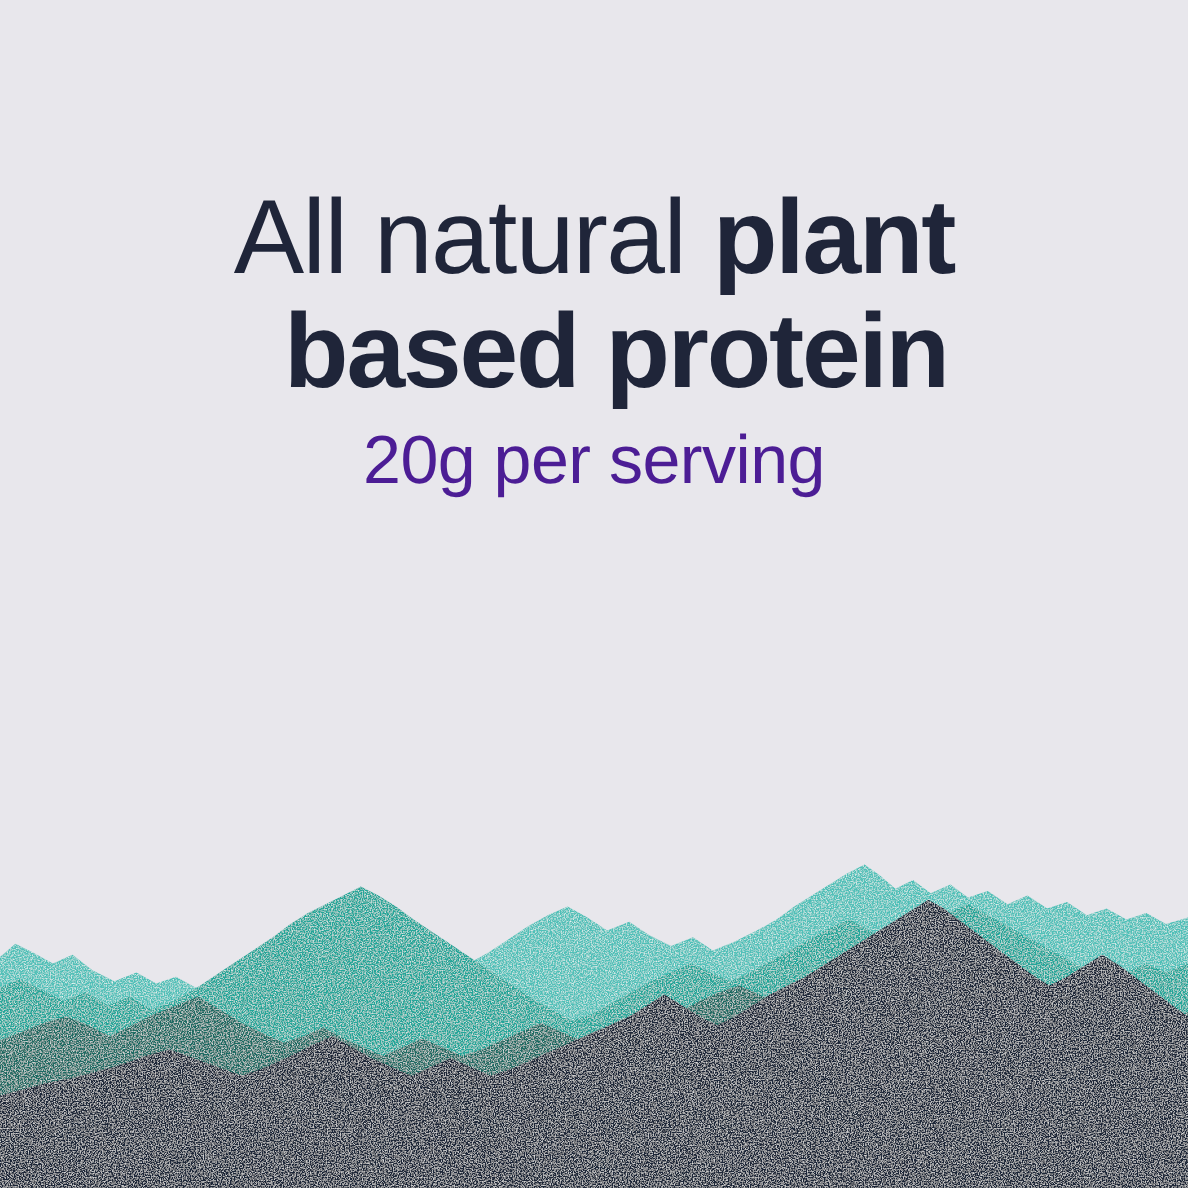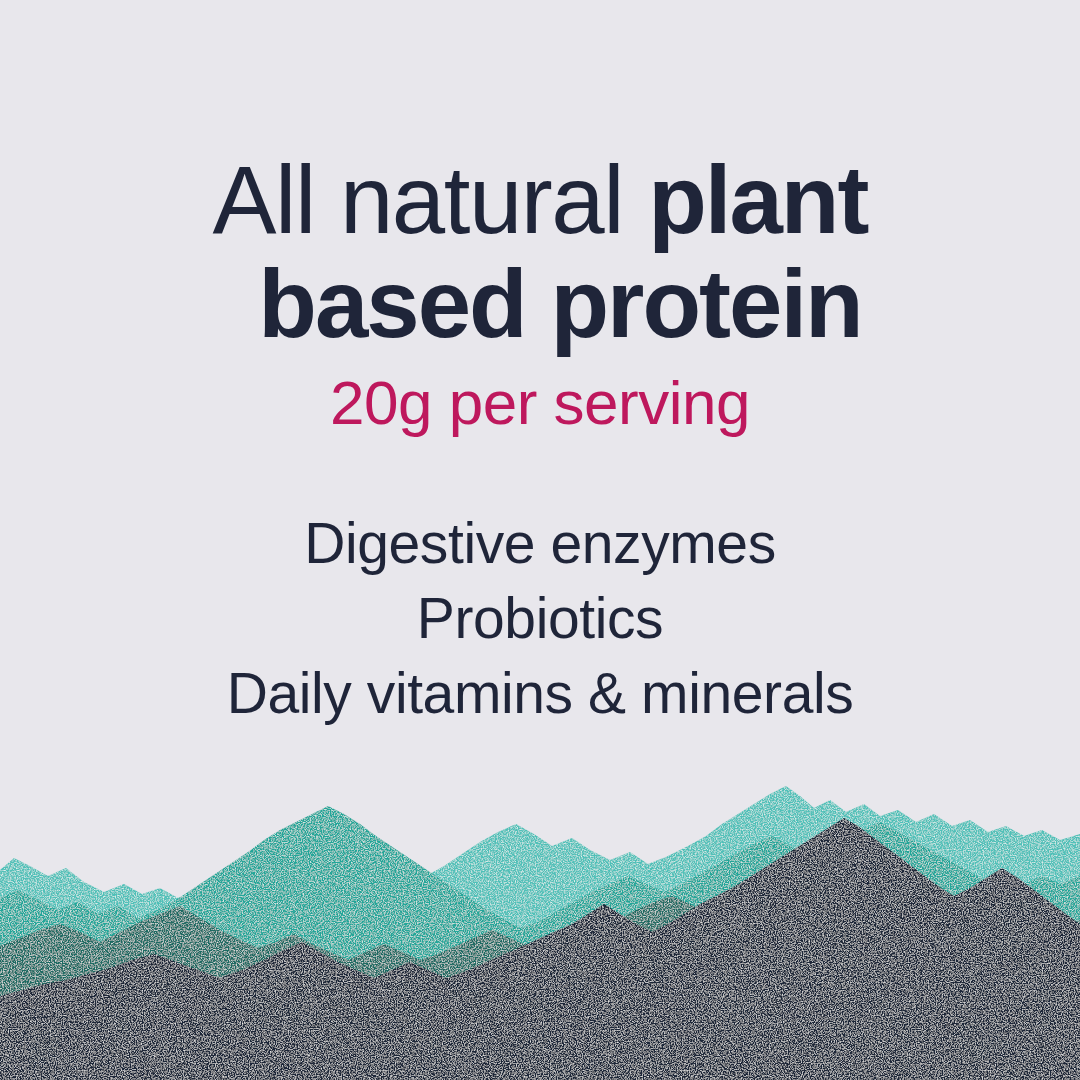--- a/index.html
+++ b/index.html
@@ -14,21 +14,21 @@
     background: #E8E7EC;
     overflow: hidden;
     font-family: "Liberation Sans", sans-serif;
     -webkit-font-smoothing: antialiased;
   }
 
   
   .text-stack {
     position: absolute;
     left: 0;
-    top: 0;
+    top: 16px;
     width: 1080px;
     text-align: center;
     color: #1F2539;
   }
 
   .headline {
     margin: 0;
     padding: 0;
     font-size: 96px;
     line-height: 1.08;
@@ -49,21 +49,21 @@
     letter-spacing: -2px;
   }
 
   .subhead {
     margin: 0;
     padding-top: 14px;
     font-size: 62px;
     line-height: 1.1;
     font-weight: 400;
     letter-spacing: -0.5px;
-    color: #be185d;
+    color: #4c1d95;
   }
 
   .benefits {
     margin: 0;
     padding: 0;
     list-style: none;
     padding-top: 68px;
   }
   .benefits li {
     font-size: 57px;
@@ -90,25 +90,20 @@
 
   <div class="text-stack">
 
     <h1 class="headline">
       <span class="line1"><span>All natural </span><span class="bold">plant</span></span>
       <span class="line2 bold">based protein</span>
     </h1>
 
     <p class="subhead">20g per serving</p>
 
-    <ul class="benefits">
-      <li>Digestive enzymes</li>
-      <li>Probiotics</li>
-      <li>Daily vitamins &amp; minerals</li>
-    </ul>
 
   </div>
 
   <svg id="mountains" viewBox="0 0 1080 300" preserveAspectRatio="none">
     <defs>
 
       <filter id="grain" x="0" y="0" width="100%" height="100%">
         <feTurbulence type="fractalNoise" baseFrequency="0.85" numOctaves="3" seed="7" result="n"></feTurbulence>
         <feColorMatrix in="n" type="matrix" values="0 0 0 0 1  0 0 0 0 1  0 0 0 0 1  0 0 0 -1.6 0.95" result="spk"></feColorMatrix>
         <feComposite in="spk" in2="SourceGraphic" operator="in" result="spkIn"></feComposite>

